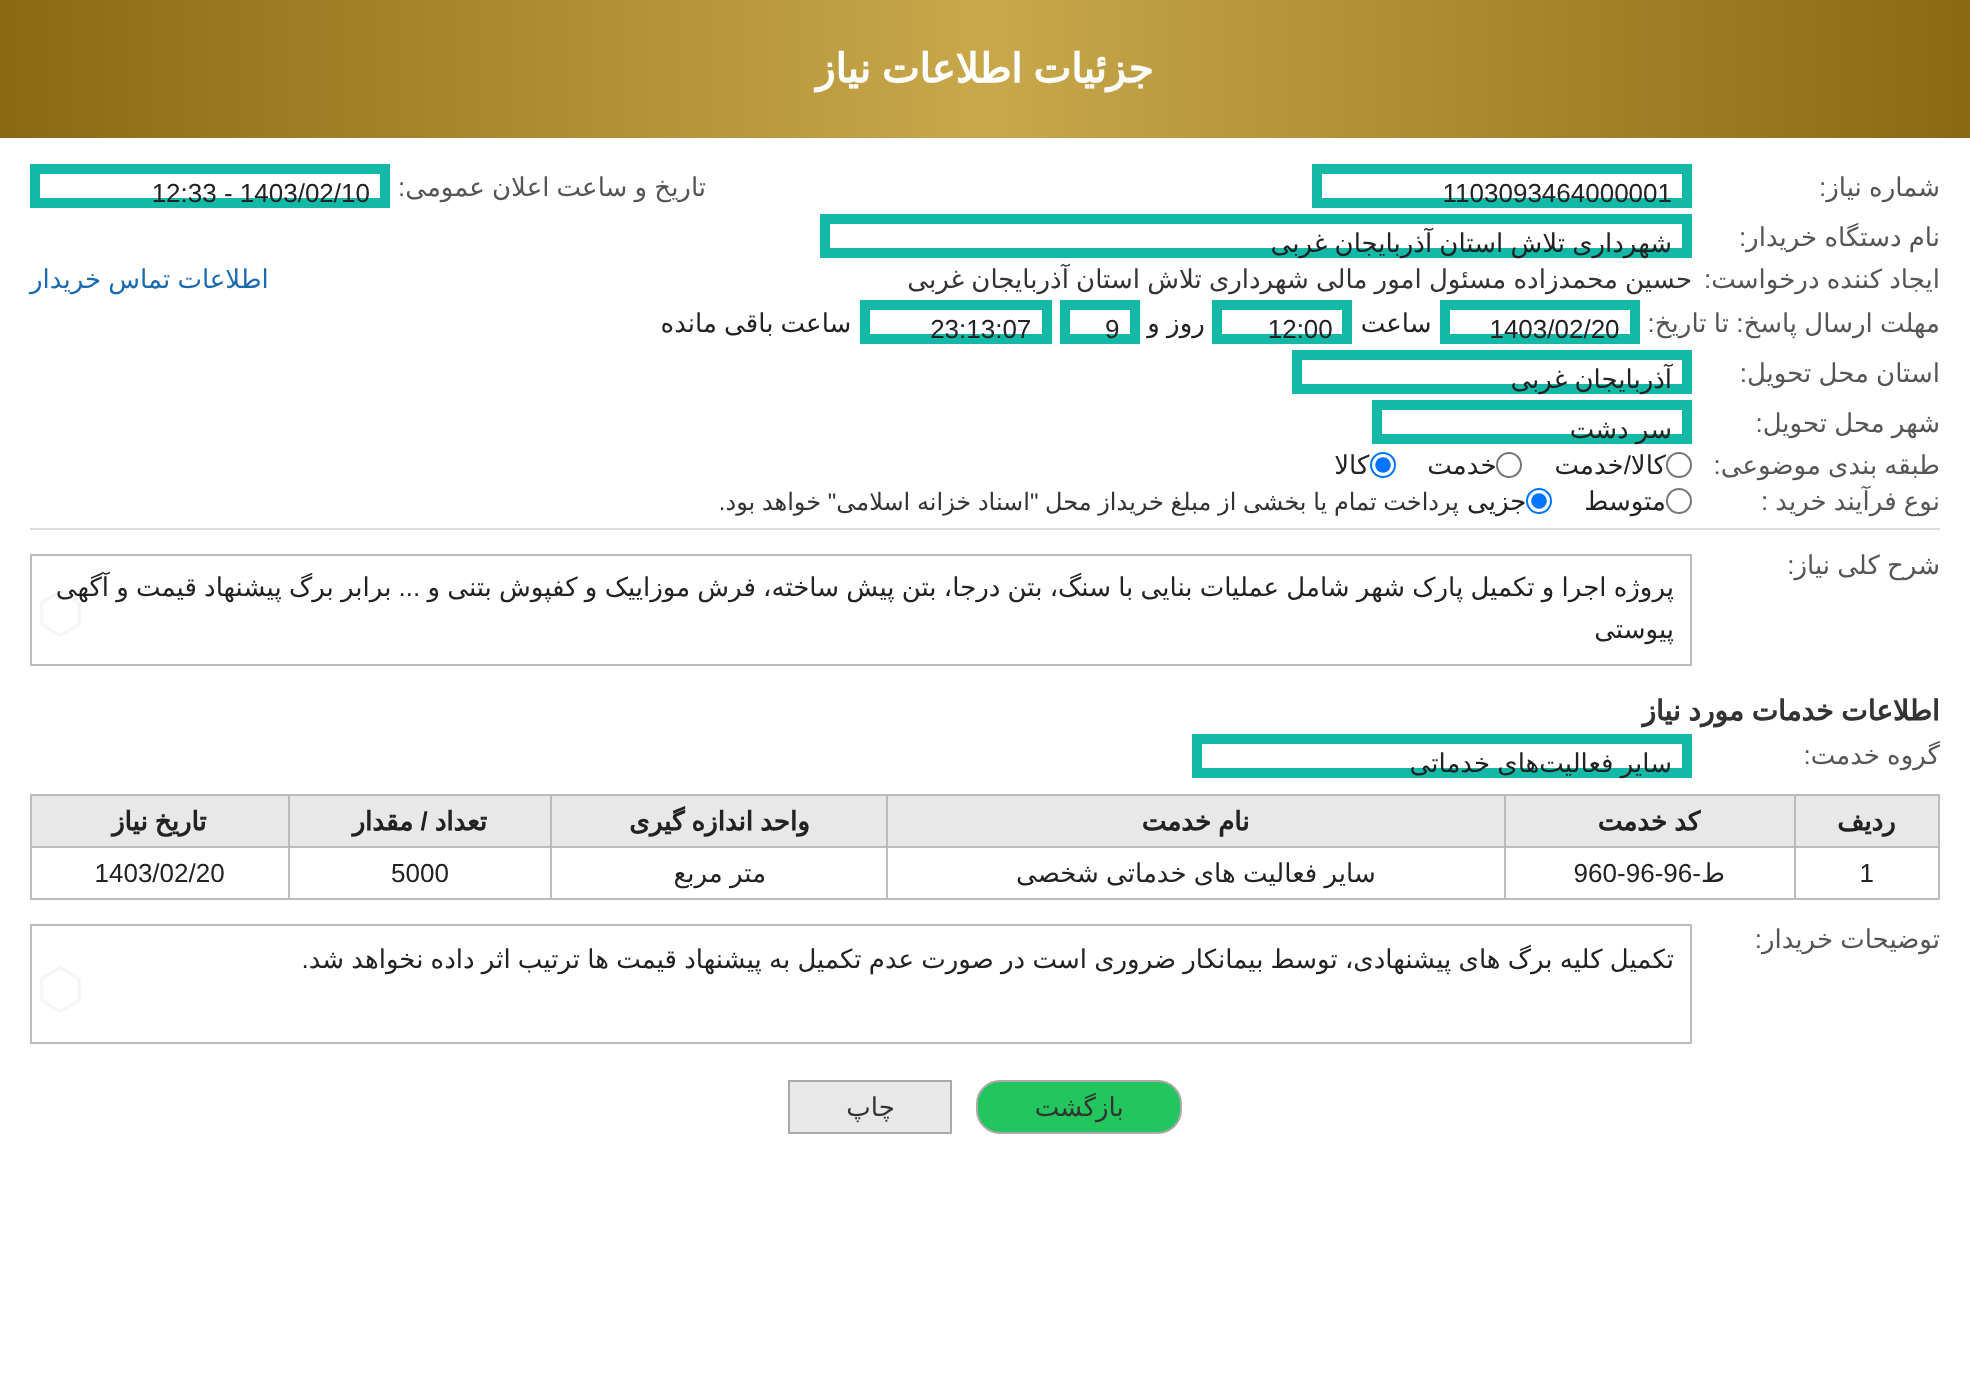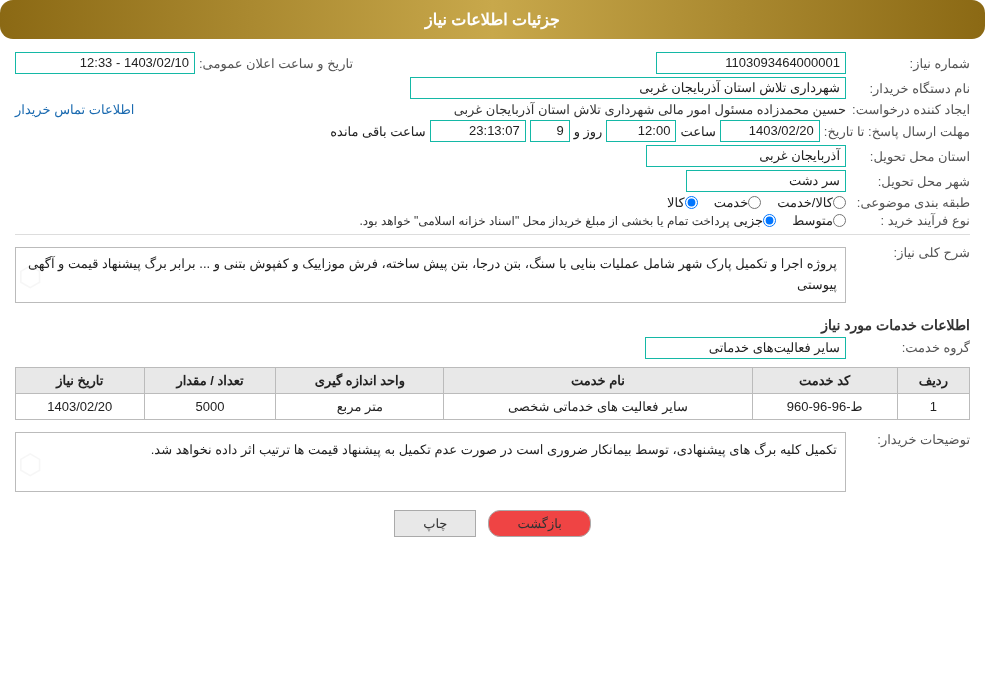--- a/index.html
+++ b/index.html
@@ -13,24 +13,23 @@
     .page-wrapper {
       max-width: 985px;
       margin: 0 auto;
       background: #fff;
       min-height: 691px;
     }
     .header {
       background: linear-gradient(to left, #8B6914, #C8A84B, #8B6914);
       color: #fff;
       text-align: center;
-      padding: 10px 0;
-      font-size: 16px;
+      padding: 22px 0;
+      font-size: 20px;
       font-weight: bold;
-      border-radius: 13px;
     }
     .content {
       padding: 10px 15px;
     }
     .link-blue {
       color: #1a6ab0;
       text-decoration: none;
     }
     .section-title {
       font-weight: bold;
@@ -86,40 +85,40 @@
       border: 1px solid #aaa;
       cursor: pointer;
       font-family: Tahoma, Arial, sans-serif;
       font-size: 13px;
     }
     .btn-print {
       background: #e8e8e8;
       color: #333;
     }
     .btn-back {
-      background: #ef4444;
+      background: #22c55e;
       color: #333;
       border-radius: 12px;
     }
     .notes-box {
       border: 1px solid #bbb;
       padding: 6px 8px;
       margin: 4px 0;
       background: #fff;
       text-align: right;
       line-height: 1.7;
       min-height: 60px;
     }
     .divider {
       border: none;
       border-top: 1px solid #ddd;
       margin: 6px 0;
     }
     .inline-input {
-      border: 1px solid #14b8a6;
+      border: 5px solid #14b8a6;
       background: #fff;
       padding: 2px 5px;
       height: 22px;
       display: inline-block;
       vertical-align: middle;
     }
     .group-row {
       display: flex;
       align-items: center;
       direction: rtl;
@@ -223,21 +222,21 @@
         <span>پروژه اجرا و تکمیل پارک شهر شامل عملیات بنایی با سنگ، بتن درجا، بتن پیش ساخته، فرش موزاییک و کفپوش بتنی و ... برابر برگ پیشنهاد قیمت و آگهی پیوستی</span>
         
         <div style="position:absolute; bottom:2px; left:2px; opacity:0.07; font-size:28px; color:#888; pointer-events:none;">⬡</div>
       </div>
     </div>
 
     <div class="section-title">اطلاعات خدمات مورد نیاز</div>
 
     <div class="group-row">
       <span class="info-label">گروه خدمت:</span>
-      <span class="inline-input" style="width:201px;">سایر فعالیت‌های خدماتی</span>
+      <span class="inline-input" style="width:250px;">سایر فعالیت‌های خدماتی</span>
     </div>
 
     <table class="services-table">
       <thead>
         <tr>
           <th>ردیف</th>
           <th>کد خدمت</th>
           <th>نام خدمت</th>
           <th>واحد اندازه گیری</th>
           <th>تعداد / مقدار</th>

